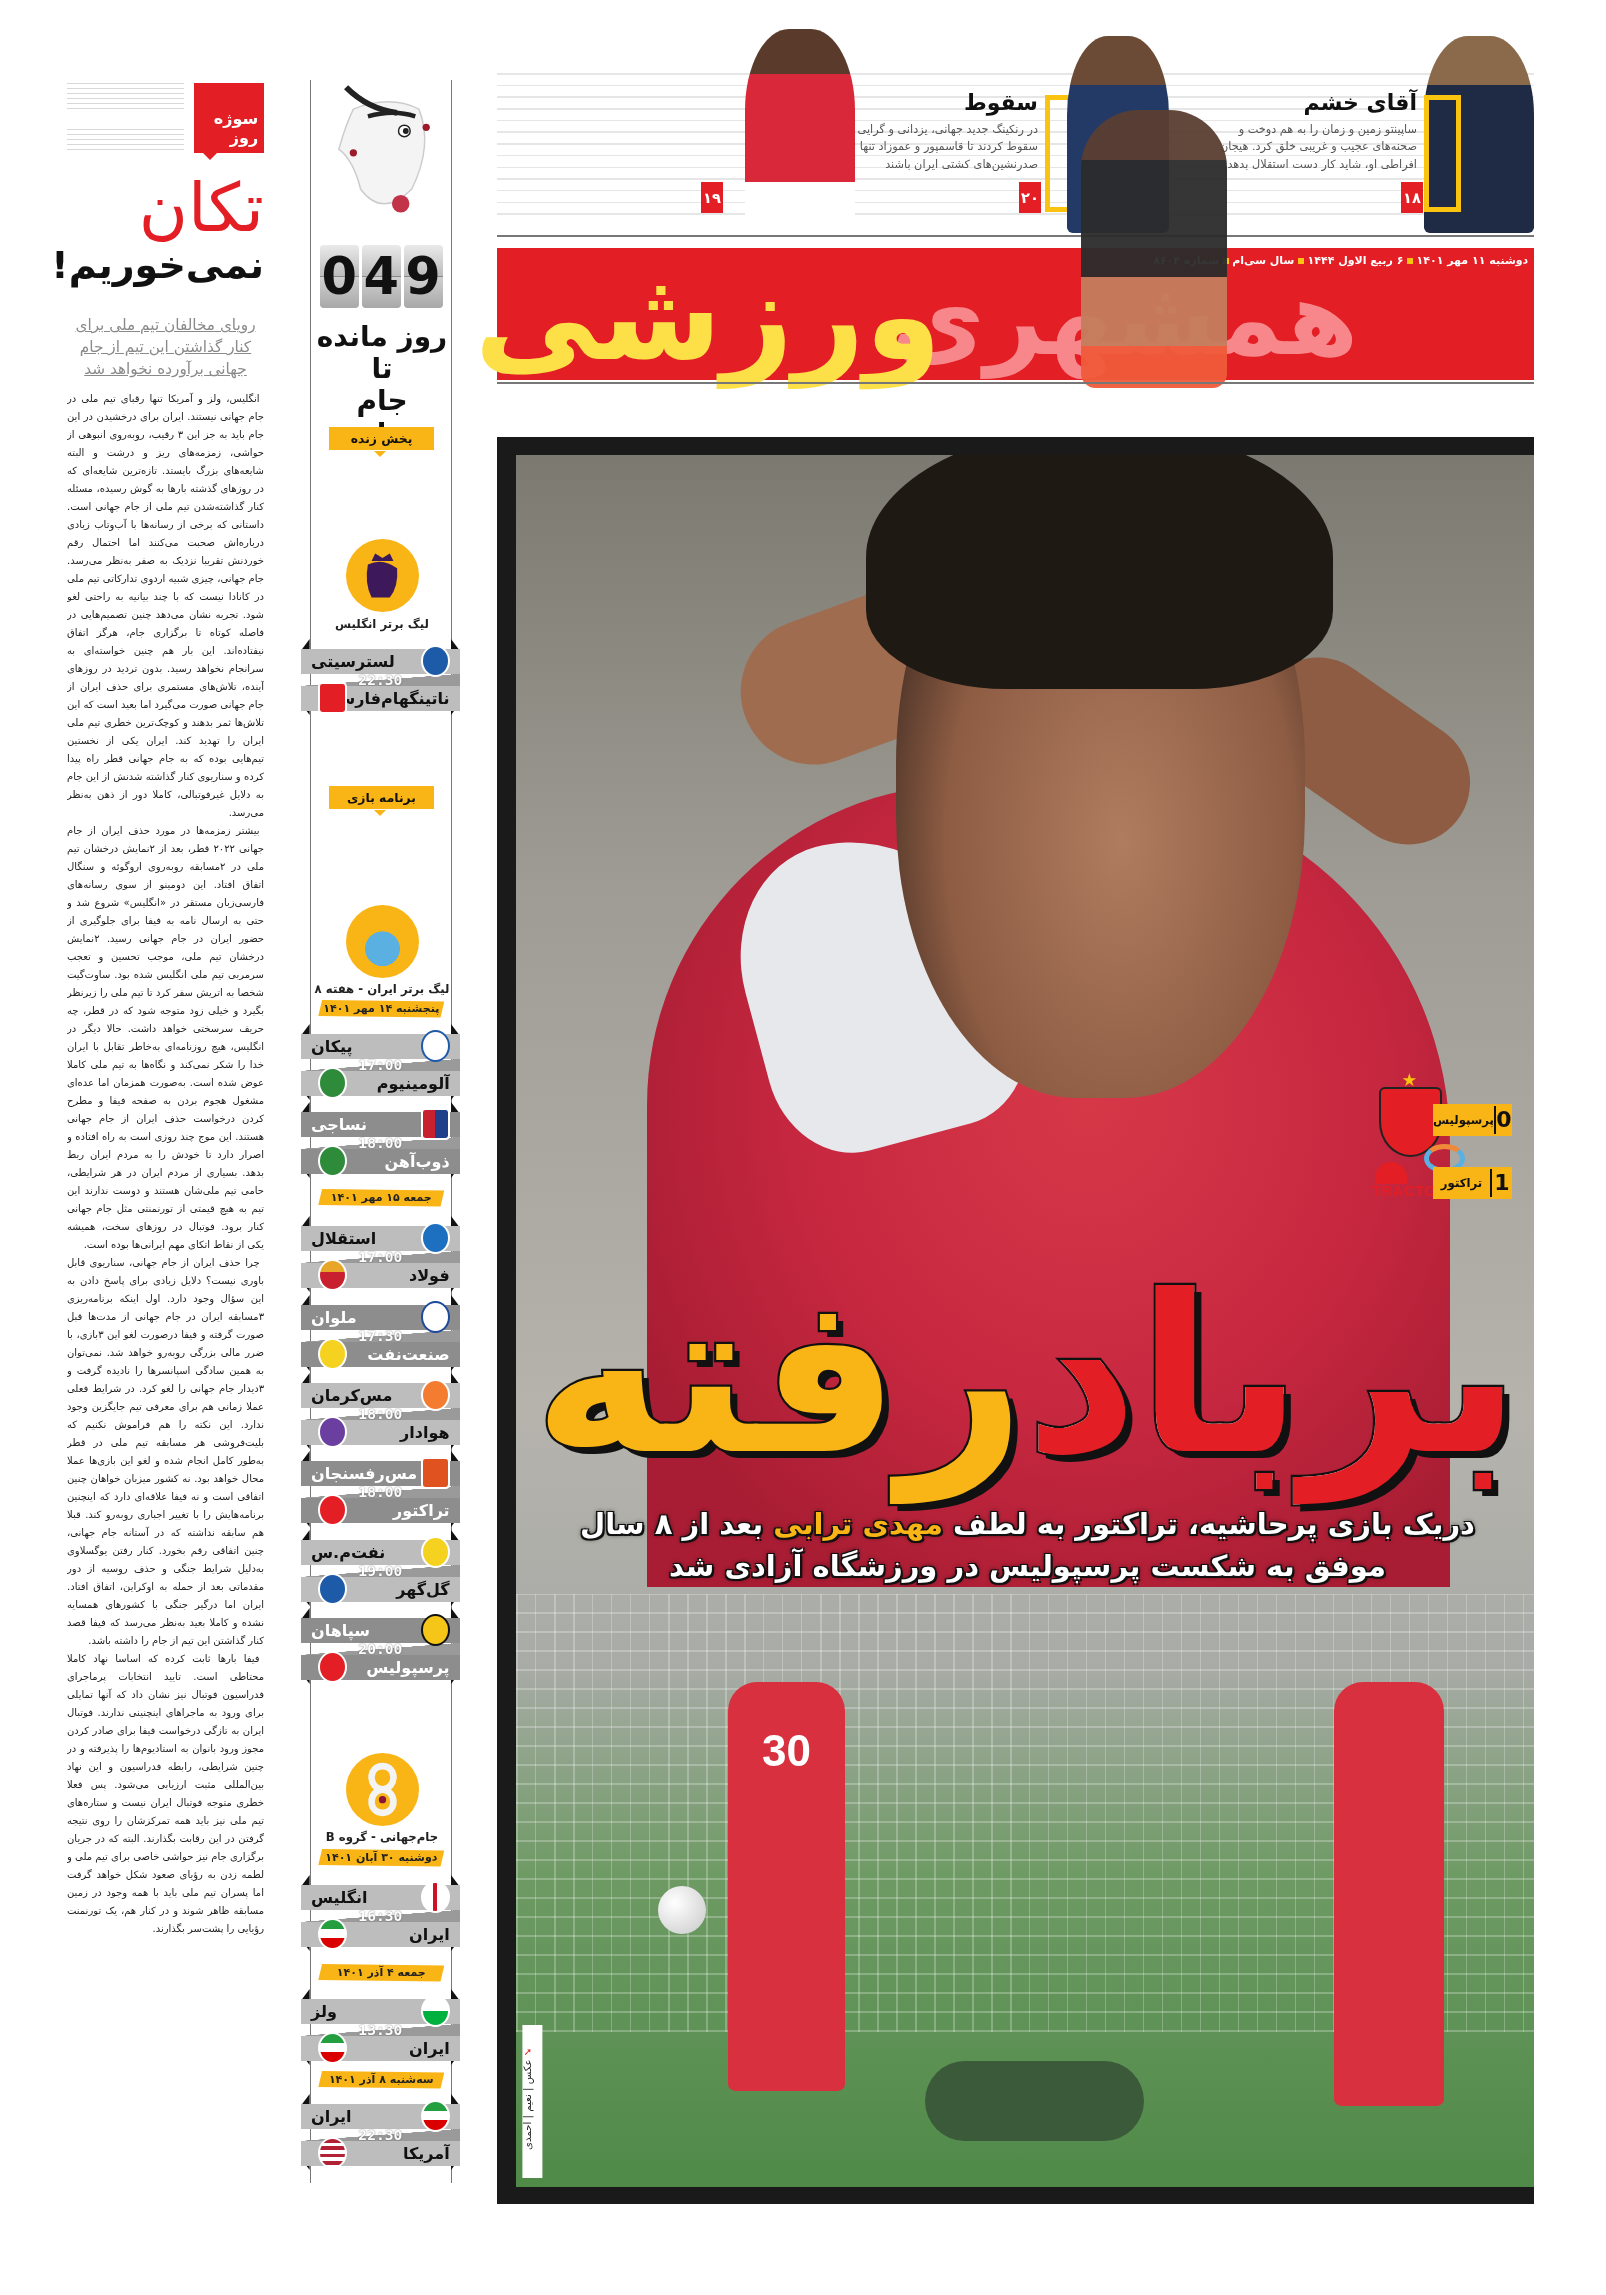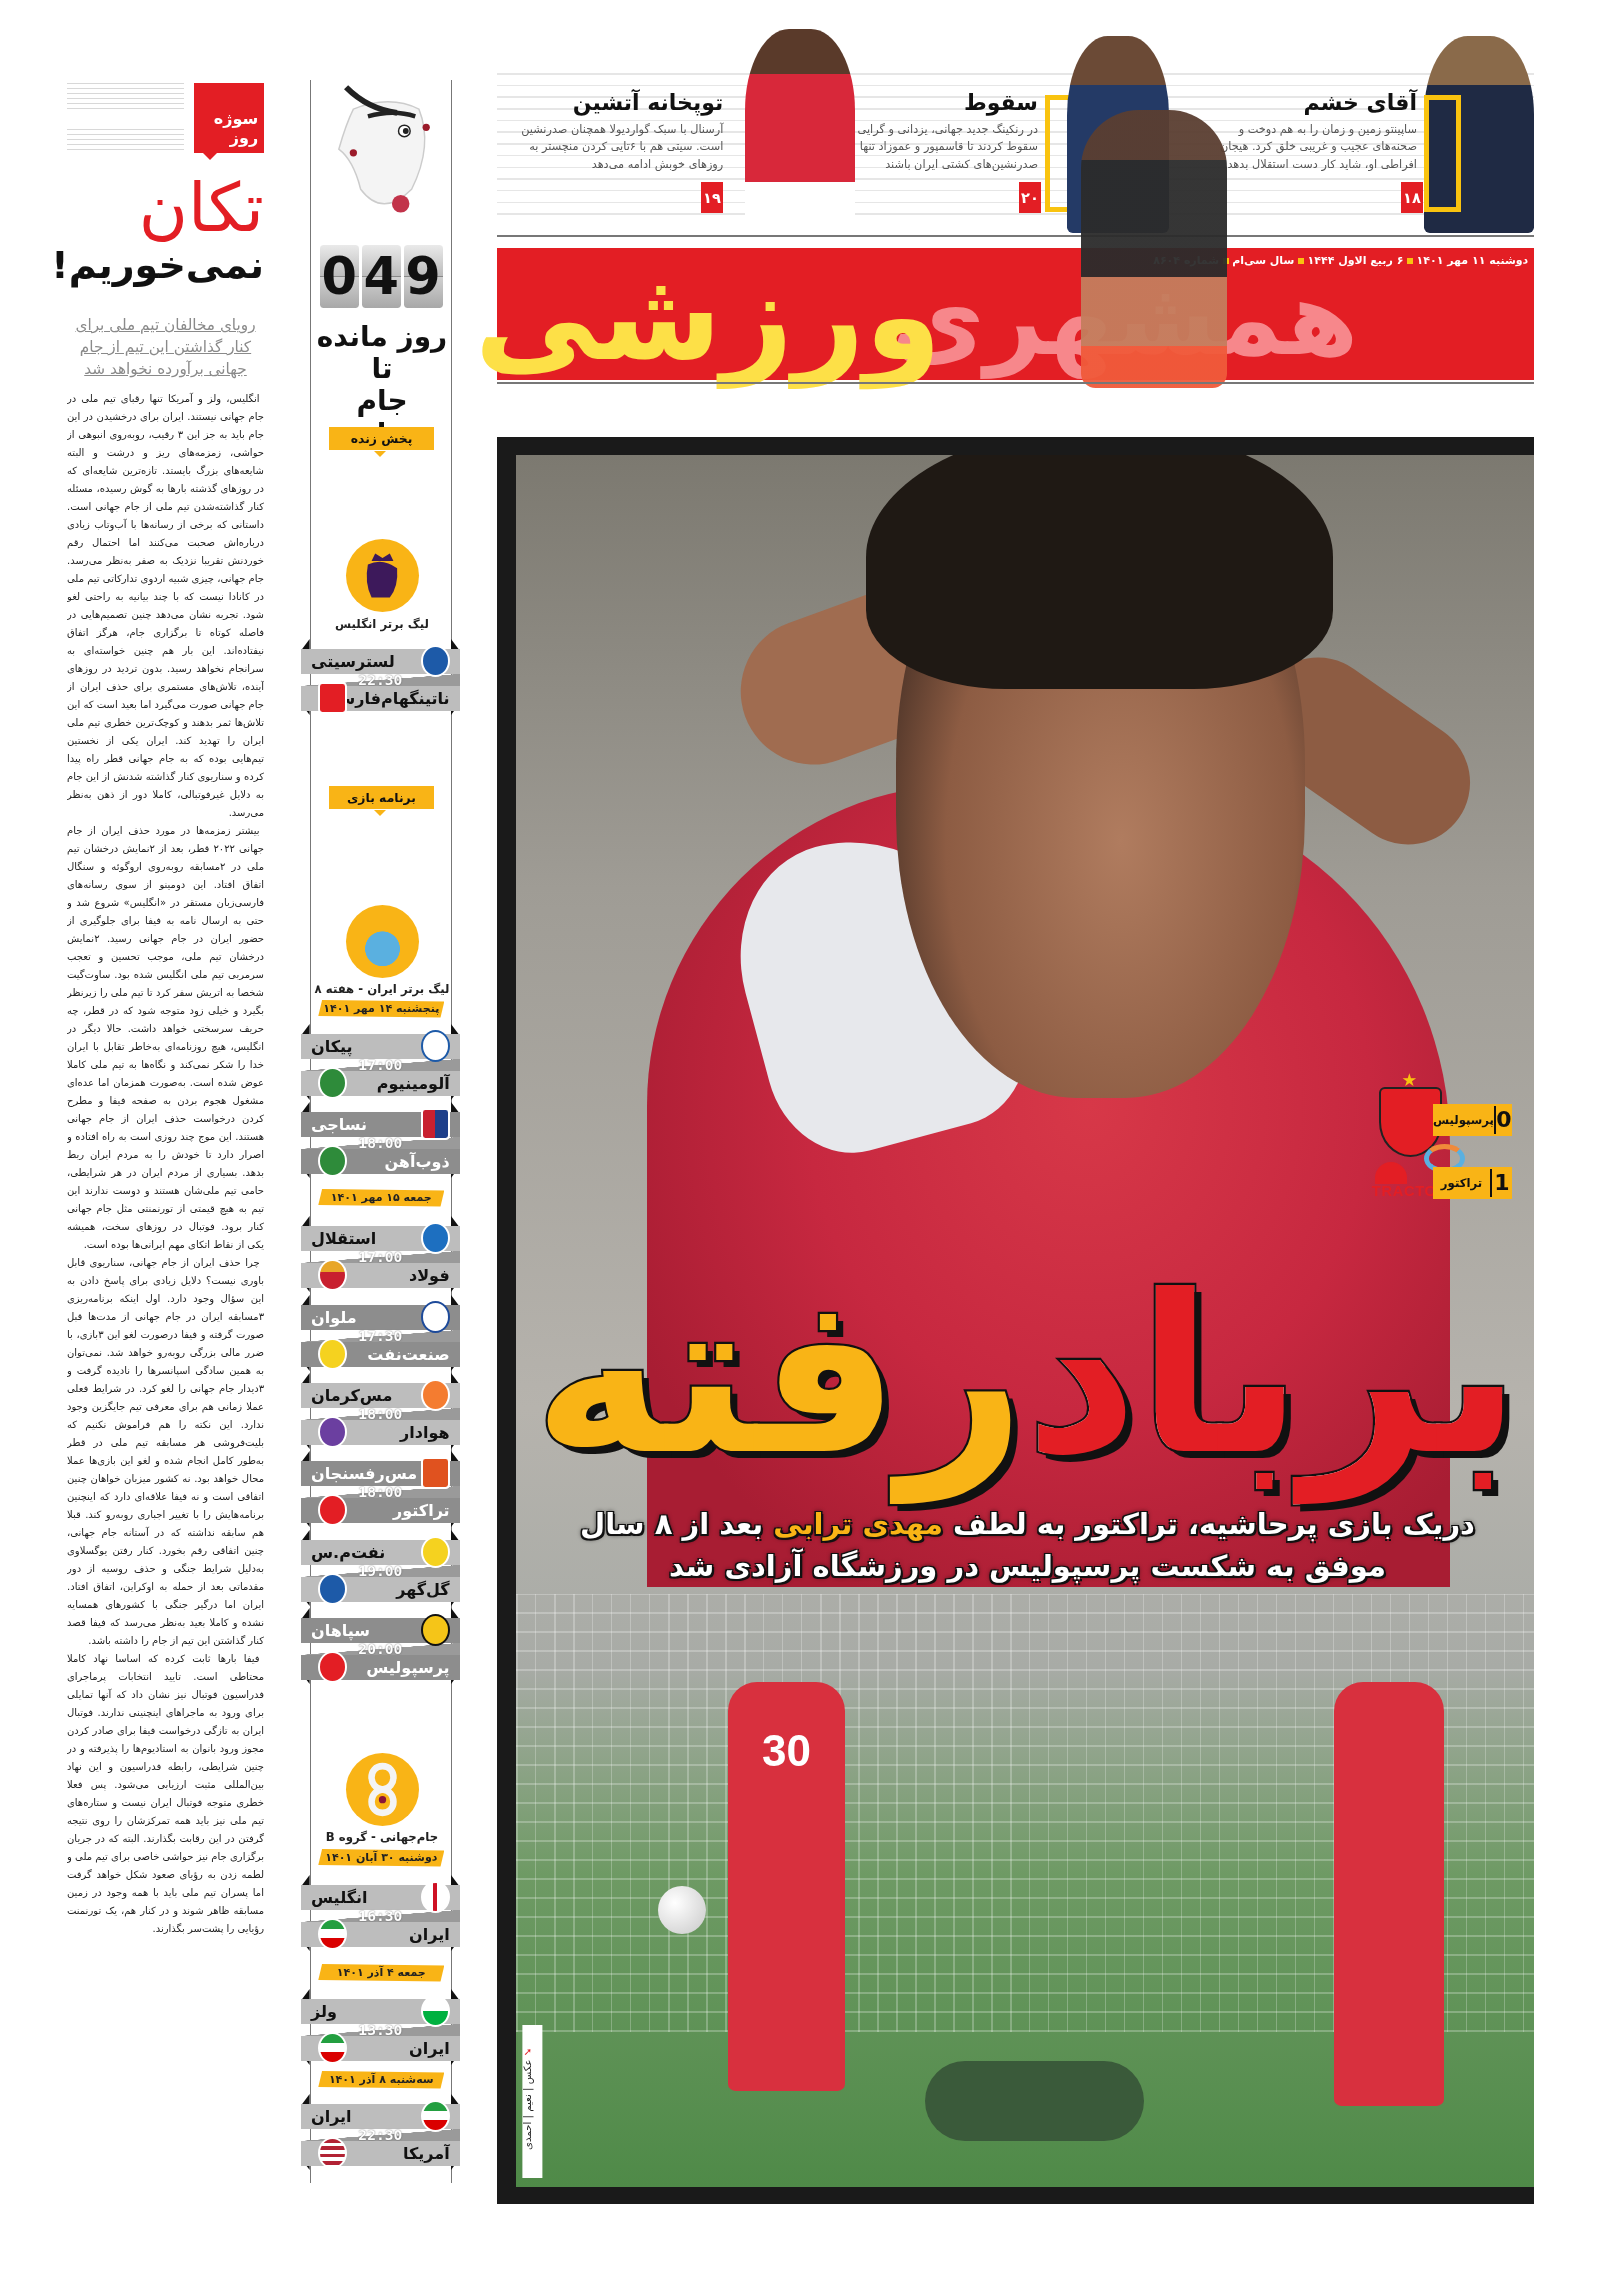--- a/index.html
+++ b/index.html
@@ -152,24 +152,20 @@
     <div class="person" style="left:212px; top:7.3px; width:102px; height:197px; background:linear-gradient(180deg,#6b4a36 0 25%,#243a66 25% 100%);"></div>
     <div class="txt" style="left:0; width:183px;">
       <h3>سقوط</h3>
       <p>در رنکینگ جدید جهانی، یزدانی و گرایی سقوط کردند تا قاسمپور و عموزاد تنها صدرنشین‌های کشتی ایران باشند</p>
     </div>
     <div class="pg" style="left:164px;">۲۰</div>
   </div>
 
   <div class="teaser" style="left:0; width:351px;">
     <div class="person" style="left:248px; top:0; width:110px; height:204px; background:linear-gradient(180deg,#5a3a2a 0 22%,#d8283a 22% 75%,#ffffff 75% 100%);"></div>
-    <div class="txt" style="left:7.3px; width:219px;">
-      <h3>توپخانه آتشین</h3>
-      <p>آرسنال با سبک گواردیولا همچنان صدرنشین است. سیتی هم با ۶تایی کردن منچستر به روزهای خوبش ادامه می‌دهد</p>
-    </div>
     <div class="pg" style="left:204px;">۱۹</div>
   </div>
 </div>
 
 <div class="mast-rule-top"></div>
 <div class="masthead">
   <div class="mast-date">
     <span>دوشنبه ۱۱ مهر ۱۴۰۱</span><span class="sep"></span><span>۶ ربیع الاول ۱۴۴۴</span><span class="sep"></span><span>سال سی‌ام</span><span class="sep"></span><span>شماره ۸۶۰۴</span>
   </div>
   <div class="mast-hamshahri">همشهری</div>

